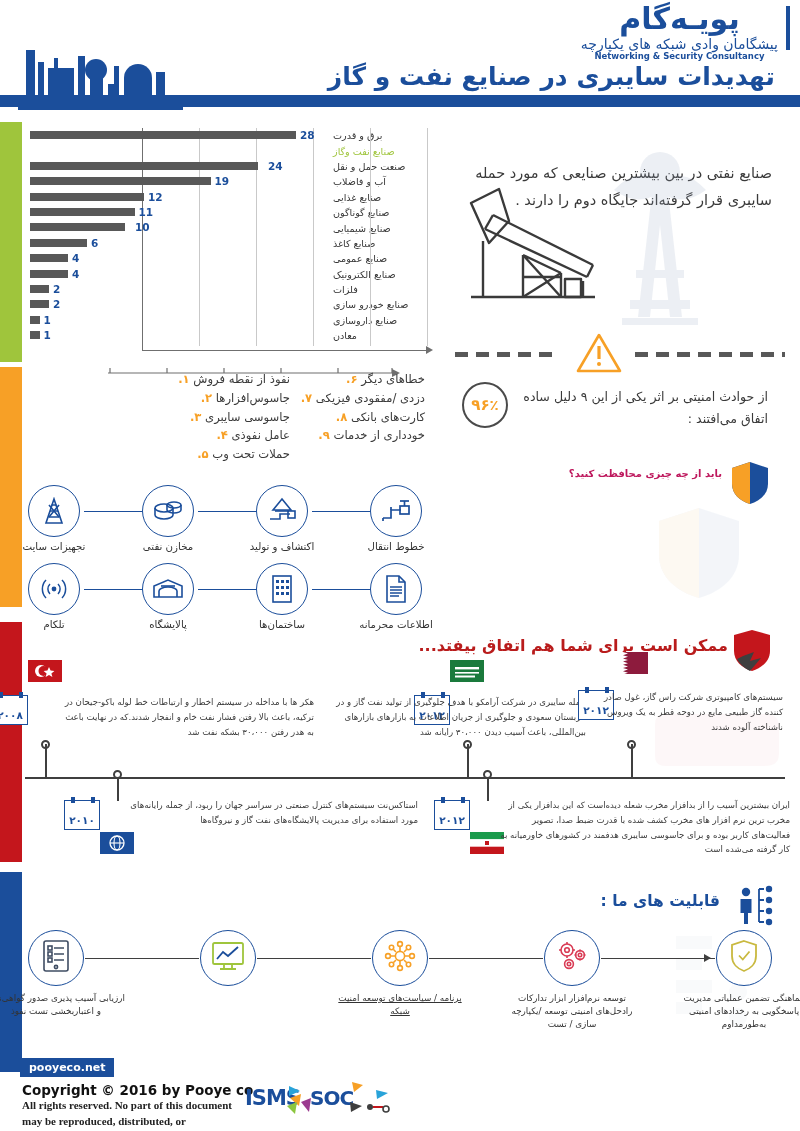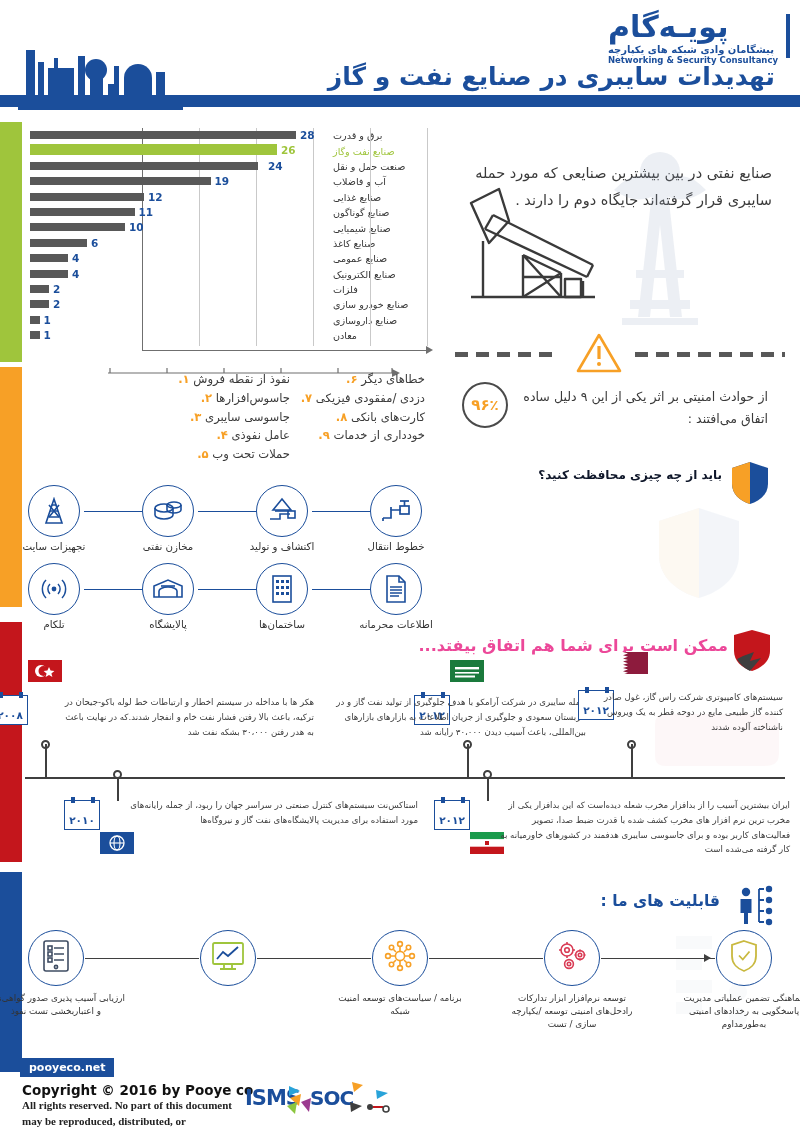--- a/index.html
+++ b/index.html
@@ -6,24 +6,24 @@
   html, body {
     width: 800px; height: 1131px;
     background: #ffffff;
     font-family: "DejaVu Sans", "Liberation Sans", sans-serif;
     overflow: hidden;
   }
   #page { position: relative; width: 800px; height: 1131px; background:#fff; }
 
   
   .hdr { position:absolute; left:0; top:0; width:800px; height:122px; }
-  .hdr-logo { position:absolute; right:10px; top:12px; text-align:left; }
+  .hdr-logo { position:absolute; right:10px; top:4px; text-align:center; }
   .logo-word { font-size:30px; font-weight:bold; color:#1b4e9b; letter-spacing:-1px; line-height:1;}
   .logo-bar { position:absolute; right:0px; top:2px; width:4px; height:44px; background:#1b4e9b;}
-  .logo-sub1 { font-size:10px; font-weight:bold; color:#1b4e9b; margin-top:2px; line-height:1.15;}
+  .logo-sub1 { font-size:14px; font-weight:normal; color:#1b4e9b; margin-top:2px; line-height:1.15;}
   .logo-sub2 { font-size:8.5px; font-weight:bold; color:#1b4e9b; line-height:1.15;}
   .title-band { position:absolute; left:0; top:95px; width:800px; height:12px; background:#1b4e9b;}
   .main-title { position:absolute; right:25px; top:62px; font-size:25px; font-weight:bold; color:#1b4e9b; white-space:nowrap;}
   .plant { position:absolute; left:18px; top:48px; }
 
   
   .rail { position:absolute; left:0; width:22px; }
   .rail-green  { top:122px; height:240px; background:#9fc53c; }
   .rail-orange { top:367px; height:240px; background:#f7a026; }
   .rail-red    { top:622px; height:240px; background:#c4161c; }
@@ -65,32 +65,32 @@
   .list-b { right:375px; }
   .li { font-size:11.6px; line-height:1.62; color:#3a3a3a; white-space:nowrap; text-align:right;}
   .li .n { color:#f7a026; font-weight:bold; }
   .pct-circle { position:absolute; left:462px; top:382px; width:46px; height:46px; border-radius:50%;
                 border:2.6px solid #4a4a4a; display:flex; align-items:center; justify-content:center;
                 font-size:15px; font-weight:bold; color:#f7a026; }
   .s2-text { position:absolute; right:32px; top:386px; width:275px; text-align:right;
              font-size:12.6px; line-height:1.75; color:#3a3a3a; }
 
   
-  .s3-head { position:absolute; right:78px; top:468px; font-size:12px; font-weight:bold; color:#0f172a;}
+  .s3-head { position:absolute; right:78px; top:468px; font-size:10px; font-weight:bold; color:#be185d;}
   .shield-sm { position:absolute; right:30px; top:460px; }
   .shield-ghost { position:absolute; right:58px; top:505px; opacity:.16;}
   .nodes { position:absolute; left:28px; top:485px; width:390px; }
   .node-row { position:relative; height:78px; }
   .node { position:absolute; top:0; width:52px; height:52px; border-radius:50%;
           border:1.6px solid #1b4e9b; background:#fff; display:flex; align-items:center; justify-content:center; }
   .node-lbl { position:absolute; top:56px; width:100px; text-align:center; font-size:10.2px; color:#333; }
   .node-line { position:absolute; top:26px; height:1.4px; background:#1b4e9b; }
 
   
-  .s4-head { position:absolute; right:72px; top:636px; font-size:16px; font-weight:bold; color:#ec4899;}
+  .s4-head { position:absolute; right:72px; top:636px; font-size:16px; font-weight:bold; color:#b91c1c;}
   .shield-red { position:absolute; right:28px; top:628px; }
   .tl-line { position:absolute; left:25px; top:777px; width:760px; height:2.2px; background:#3f3f3f; }
   .tl-dot  { position:absolute; width:9px; height:9px; border-radius:50%; border:2px solid #3f3f3f; background:#fff; }
   .tl-stem { position:absolute; width:2px; background:#3f3f3f; }
   .cal { position:absolute; width:36px; height:30px; border:1.8px solid #1b4e9b; background:#fff;
          display:flex; align-items:flex-end; justify-content:center; }
   .cal-yr { font-size:10.5px; color:#1b4e9b; font-weight:bold; padding-bottom:3px;}
   .cal-top { position:absolute; left:0; top:-4px; width:36px; height:5px; }
   .cal-top:before, .cal-top:after { content:""; position:absolute; top:0; width:4px; height:6px; background:#1b4e9b;}
   .cal-top:before { left:6px; } .cal-top:after { right:6px; }
@@ -175,24 +175,20 @@
     <div id="chart-rows">
         <div class="chart-row">
           <div class="chart-lbl">برق و قدرت</div>
           <div class="chart-barcell">
             <div class="chart-bar" style="width: 266px;"></div>
             <div class="chart-val" style="left: 270px;">28</div>
           </div>
         </div>
         <div class="chart-row">
           <div class="chart-lbl hi">صنایع نفت وگاز</div>
-          <div class="chart-barcell">
-            <div class="chart-bar hi" style="width: 247px;"></div>
-            <div class="chart-val" style="left: 251px; color: rgb(159, 197, 60);">26</div>
-          </div>
         </div>
         <div class="chart-row">
           <div class="chart-lbl">صنعت حمل و نقل</div>
           <div class="chart-barcell">
             <div class="chart-bar" style="width: 228px;"></div>
             <div class="chart-val" style="left: 232px; margin-left: 6px;">24</div>
           </div>
         </div>
         <div class="chart-row">
           <div class="chart-lbl">آب و فاضلاب</div>
@@ -212,21 +208,21 @@
           <div class="chart-lbl">صنایع گوناگون</div>
           <div class="chart-barcell">
             <div class="chart-bar" style="width: 104.5px;"></div>
             <div class="chart-val" style="left: 108.5px;">11</div>
           </div>
         </div>
         <div class="chart-row">
           <div class="chart-lbl">صنایع شیمیایی</div>
           <div class="chart-barcell">
             <div class="chart-bar" style="width: 95px;"></div>
-            <div class="chart-val" style="left: 99px;">10</div>
+            <div class="chart-val" style="left: 105px;">10</div>
           </div>
         </div>
         <div class="chart-row">
           <div class="chart-lbl">صنایع کاغذ</div>
           <div class="chart-barcell">
             <div class="chart-bar" style="width: 57px;"></div>
             <div class="chart-val" style="left: 61px;">6</div>
           </div>
         </div>
         <div class="chart-row">
@@ -630,21 +626,21 @@
               <circle cx="4" cy="16" r="2.4"></circle>
               <circle cx="28" cy="16" r="2.4"></circle>
               <circle cx="7.5" cy="7.5" r="2.2"></circle>
               <circle cx="24.5" cy="7.5" r="2.2"></circle>
               <circle cx="7.5" cy="24.5" r="2.2"></circle>
               <circle cx="24.5" cy="24.5" r="2.2"></circle>
             </g>
             <path d="M16 7 v4 M16 21 v4 M7 16 h4 M21 16 h4 M9.5 9.5 l2.5 2.5 M22.5 9.5 l-2.5 2.5 M9.5 22.5 l2.5 -2.5 M22.5 22.5 l-2.5 -2.5"></path>
           </svg></span>
       </div>
-      <div class="cap-lbl" style="left: 302px;">برنامه / سیاست‌های توسعه امنیت شبکه</div>
+      <div class="cap-lbl" style="left: 302px; text-decoration: underline;">برنامه / سیاست‌های توسعه امنیت شبکه</div>
       <div class="cap-line" style="left: 401px; width: 114px;"></div>
       <div class="cap" style="left: 516px;">
         <span><svg width="34" height="32" viewBox="0 0 34 32" fill="none" stroke="#d93b54" stroke-width="1.6">
             <circle cx="12" cy="10" r="6"></circle>
             <circle cx="12" cy="10" r="2.3"></circle>
             <circle cx="25" cy="15" r="4.4"></circle>
             <circle cx="25" cy="15" r="1.7"></circle>
             <circle cx="14" cy="24" r="4.4"></circle>
             <circle cx="14" cy="24" r="1.7"></circle>
             <path d="M12 2 v2 M12 16 v2 M4 10 h2 M18 10 h2 M25 9.5 v2 M25 18.5 v2 M19.5 15 h2 M28.5 15 h2"></path>

